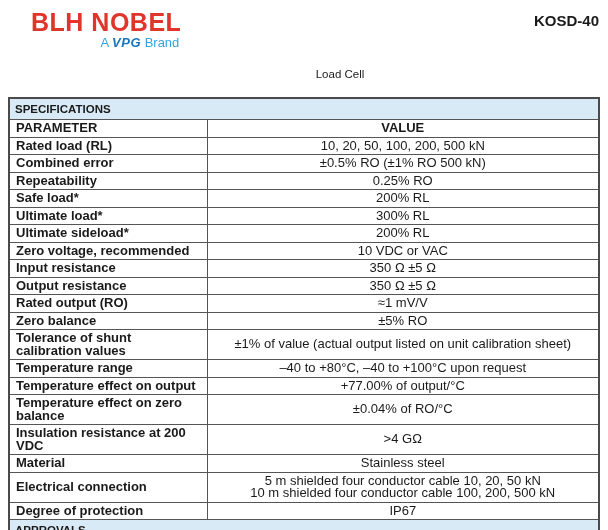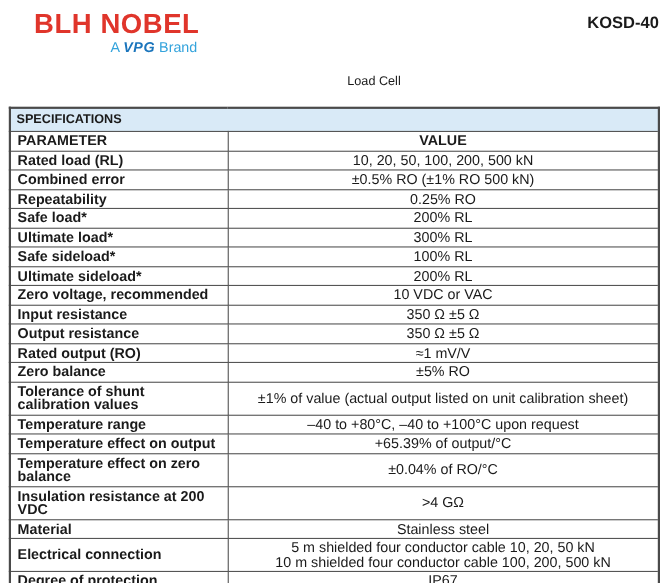--- a/index.html
+++ b/index.html
@@ -115,24 +115,20 @@
   <tr>
     <td class="param-cell">Safe load*</td>
     <td class="value-cell">200% RL</td>
   </tr>
 
   <tr>
     <td class="param-cell">Ultimate load*</td>
     <td class="value-cell">300% RL</td>
   </tr>
 
-  <tr>
-    <td class="param-cell">Safe sideload*</td>
-    <td class="value-cell">100% RL</td>
-  </tr>
 
   <tr>
     <td class="param-cell">Ultimate sideload*</td>
     <td class="value-cell">200% RL</td>
   </tr>
 
   <tr>
     <td class="param-cell">Zero voltage, recommended</td>
     <td class="value-cell">10 VDC or VAC</td>
   </tr>
@@ -163,21 +159,21 @@
     <td class="value-cell">±1% of value (actual output listed on unit calibration sheet)</td>
   </tr>
 
   <tr>
     <td class="param-cell">Temperature range</td>
     <td class="value-cell">–40 to +80°C, –40 to +100°C upon request</td>
   </tr>
 
   <tr>
     <td class="param-cell">Temperature effect on output</td>
-    <td class="value-cell">+65.39% of output/°C</td>
+    <td class="value-cell">+77.00% of output/°C</td>
   </tr>
 
   <tr>
     <td class="param-cell">Temperature effect on zero balance</td>
     <td class="value-cell">±0.04% of RO/°C</td>
   </tr>
 
   <tr>
     <td class="param-cell">Insulation resistance at 200 VDC</td>
     <td class="value-cell">&gt;4 GΩ</td>

